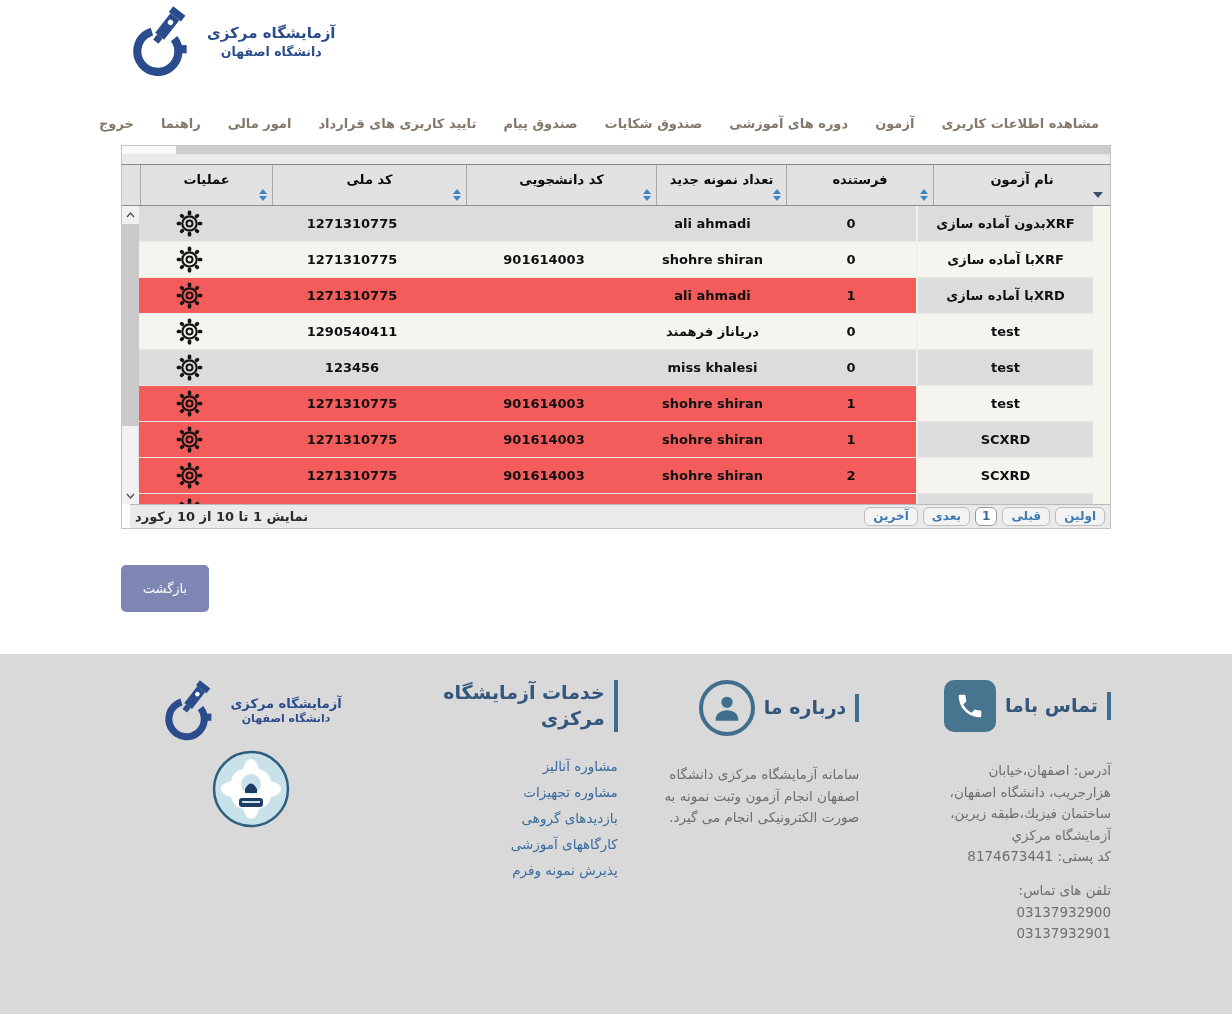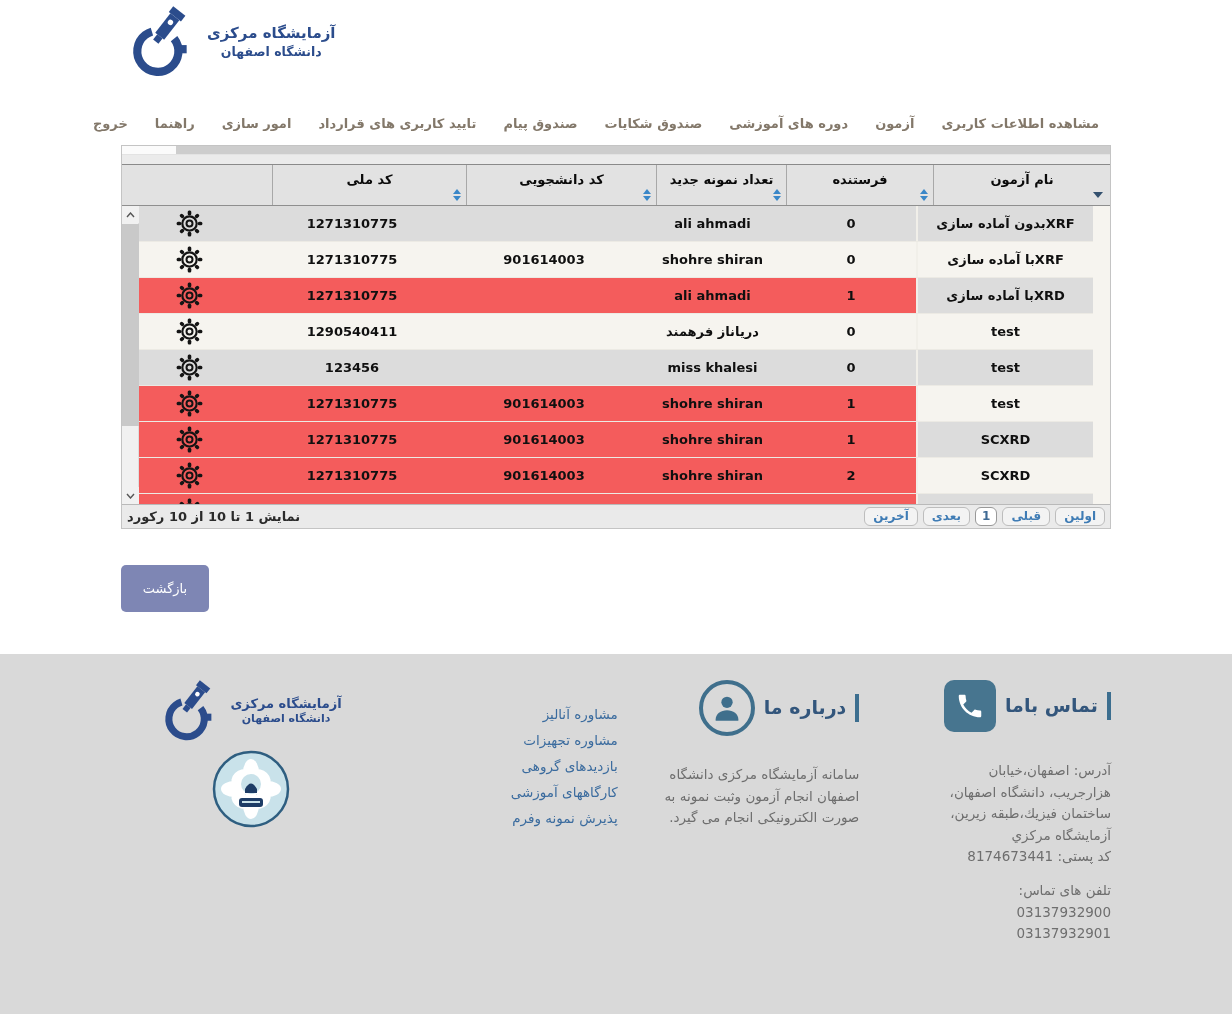--- a/index.html
+++ b/index.html
@@ -51,21 +51,21 @@
   .gear { display: flex; align-items: center; justify-content: center; cursor: pointer; }
 
   .vscroll { position: absolute; top: 0; left: 0; width: 17px; height: 100%; background: #f1f1f1;
     border-right: 1px solid #dedede; }
   .varrow { position: absolute; left: 0; width: 17px; height: 17px; display: flex; align-items: center;
     justify-content: center; background: #f1f1f1; cursor: pointer; }
   .varrow.up { top: 0; } .varrow.down { bottom: 0; }
   .vthumb { position: absolute; top: 18px; left: 0; width: 17px; height: 202px; background: #c9c9c9; cursor: grab; }
 
   .pagebar { height: 24px; background: #eaeaea; border-top: 1px solid #b9b9b9; display: flex;
-    direction: ltr; justify-content: space-between; align-items: center; padding: 0 5px; }
+    direction: ltr; justify-content: space-between; align-items: center; padding: 0 5px; margin-left: 8px; }
   .info { direction: rtl; font-size: 13px; font-weight: bold; color: #2b2b2b; }
   .pages { direction: rtl; display: flex; align-items: center; gap: 5px; }
   .pbtn { font-size: 12px; font-weight: bold; color: #3f7cb5; background: #f3f3f3; border: 1px solid #bdbdbd;
     padding: 1px 8px 2px; border-radius: 6px; cursor: pointer; }
   .pcur { background: #fff; border-color: #999; color: #3f6a94; padding: 1px 6px 2px; }
 
   
   .back-wrap { width: 990px; margin: 36px auto 0; display: flex; justify-content: flex-start; direction: ltr; }
   .back-btn { width: 88px; height: 47px; background: #7e86b4; border: none; border-radius: 5px;
     color: #fff; font-size: 13px; font-family: inherit; cursor: pointer; }
@@ -114,21 +114,21 @@
   </div>
 </div>
 
 <div class="content nav">
     <span class="nav-item">مشاهده اطلاعات کاربری</span>
     <span class="nav-item">آزمون</span>
     <span class="nav-item">دوره های آموزشی</span>
     <span class="nav-item">صندوق شکایات</span>
     <span class="nav-item">صندوق پیام</span>
     <span class="nav-item">تایید کاربری های قرارداد</span>
-    <span class="nav-item">امور سازی</span>
+    <span class="nav-item">امور مالی</span>
     <span class="nav-item">راهنما</span>
     <span class="nav-item">خروج</span>
   </div>
 
 <div class="content tablebox">
   <div class="hscroll">
     <div class="hthumb"></div>
   </div>
   <div class="tstrip"></div>
 
@@ -153,20 +153,27 @@
     </div>
     <div class="th c-student">
       <span>کد دانشجویی</span>
       <span class="sorts">
           <span class="tri-u"></span>
           <span class="tri-d"></span>
         </span>
     </div>
     <div class="th c-national">
       <span>کد ملی</span>
+      <span class="sorts">
+          <span class="tri-u"></span>
+          <span class="tri-d"></span>
+        </span>
+    </div>
+    <div class="th c-ops">
+      <span>عملیات</span>
       <span class="sorts">
           <span class="tri-u"></span>
           <span class="tri-d"></span>
         </span>
     </div>
     <div class="head-gap"></div>
   </div>
 
   <div class="tbody">
     <div class="vscroll">
@@ -478,20 +485,24 @@
           <svg width="34" height="34" viewBox="0 0 24 24" fill="#3f6f8c">
               <circle cx="12" cy="8" r="4"></circle>
               <path d="M4 20c0-4 3.6-6.5 8-6.5s8 2.5 8 6.5v1H4z"></path>
             </svg>
         </span>
       </div>
       <div class="f-text">سامانه آزمایشگاه مرکزی دانشگاه اصفهان انجام آزمون وثبت نمونه به صورت الکترونیکی انجام می گیرد.</div>
     </div>
 
     <div class="f-col f-services">
+      <div class="f-head tall">
+        <span class="f-bar"></span>
+        <span class="f-head-title">خدمات آزمایشگاه مرکزی</span>
+      </div>
       <div class="services-links">
           <span class="f-link">مشاوره آنالیز</span>
           <span class="f-link">مشاوره تجهیزات</span>
           <span class="f-link">بازدیدهای گروهی</span>
           <span class="f-link">کارگاههای آموزشی</span>
           <span class="f-link">پذیرش نمونه وفرم</span>
         </div>
     </div>
 
     <div class="f-col f-logos">

